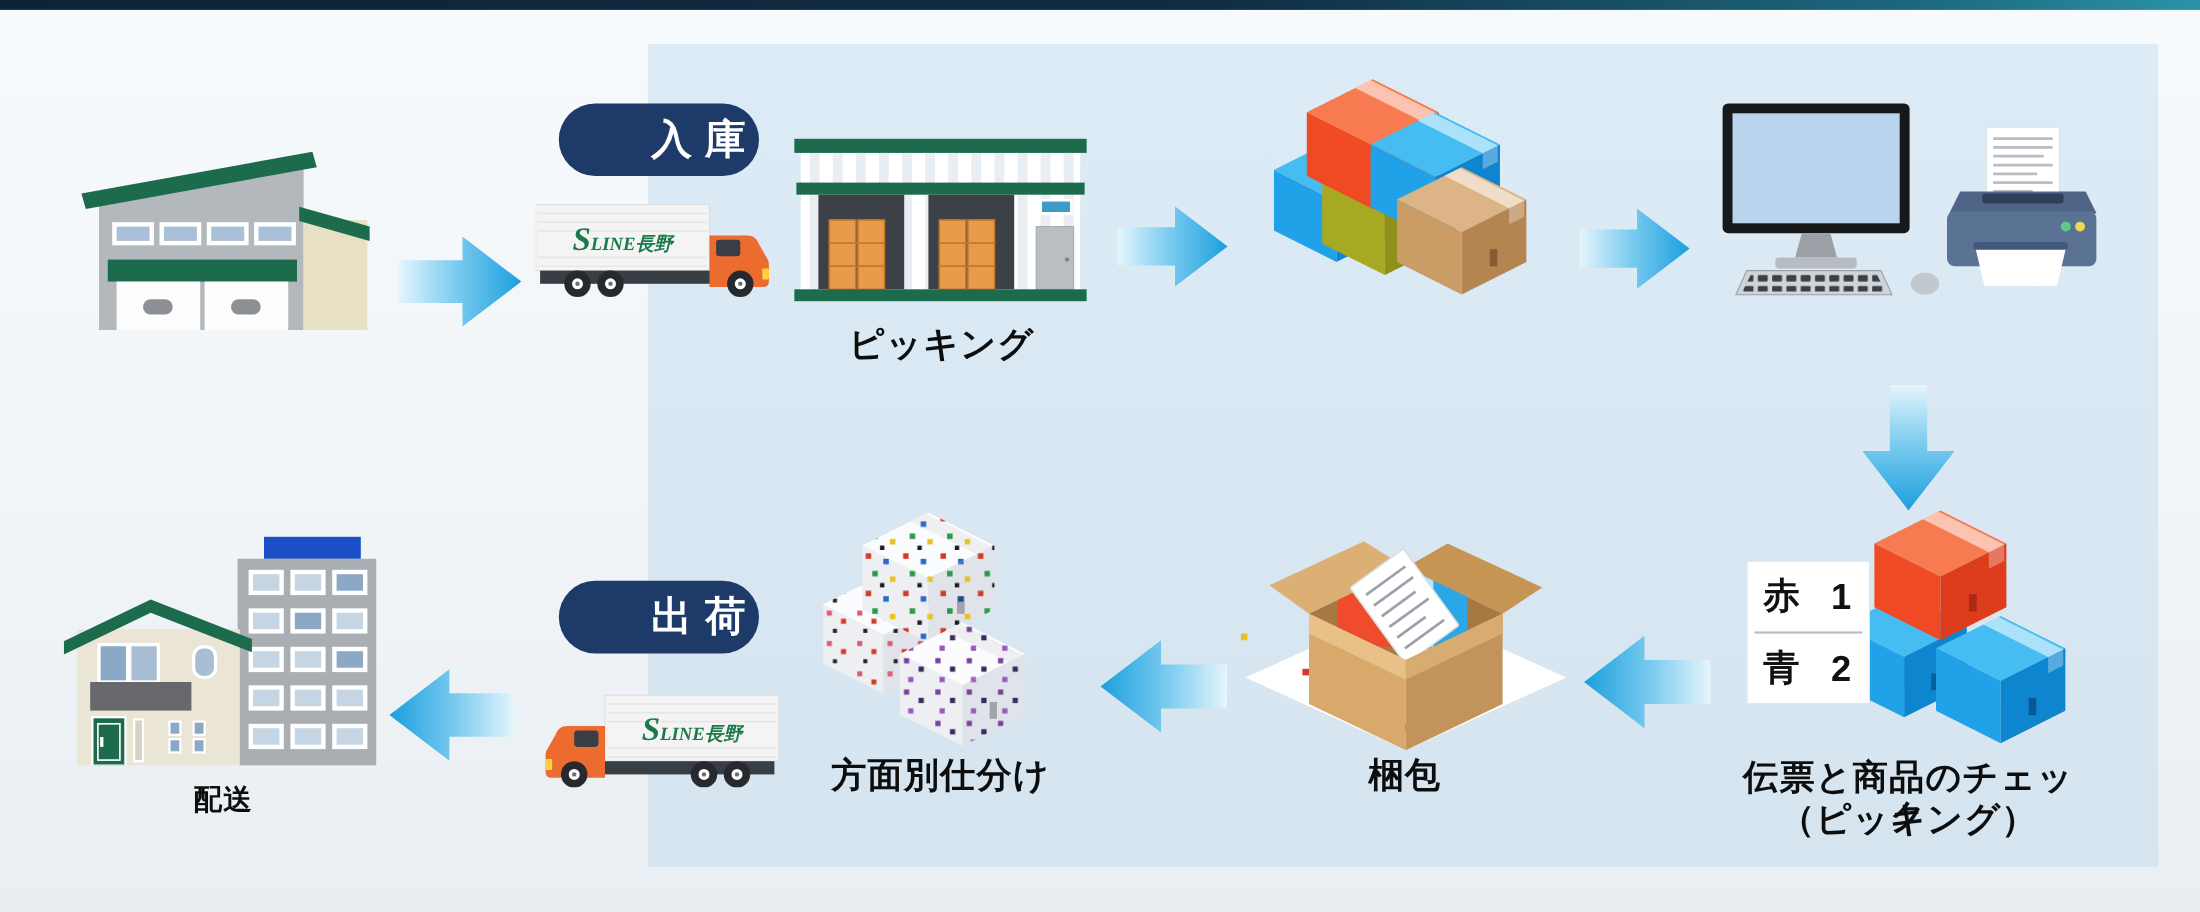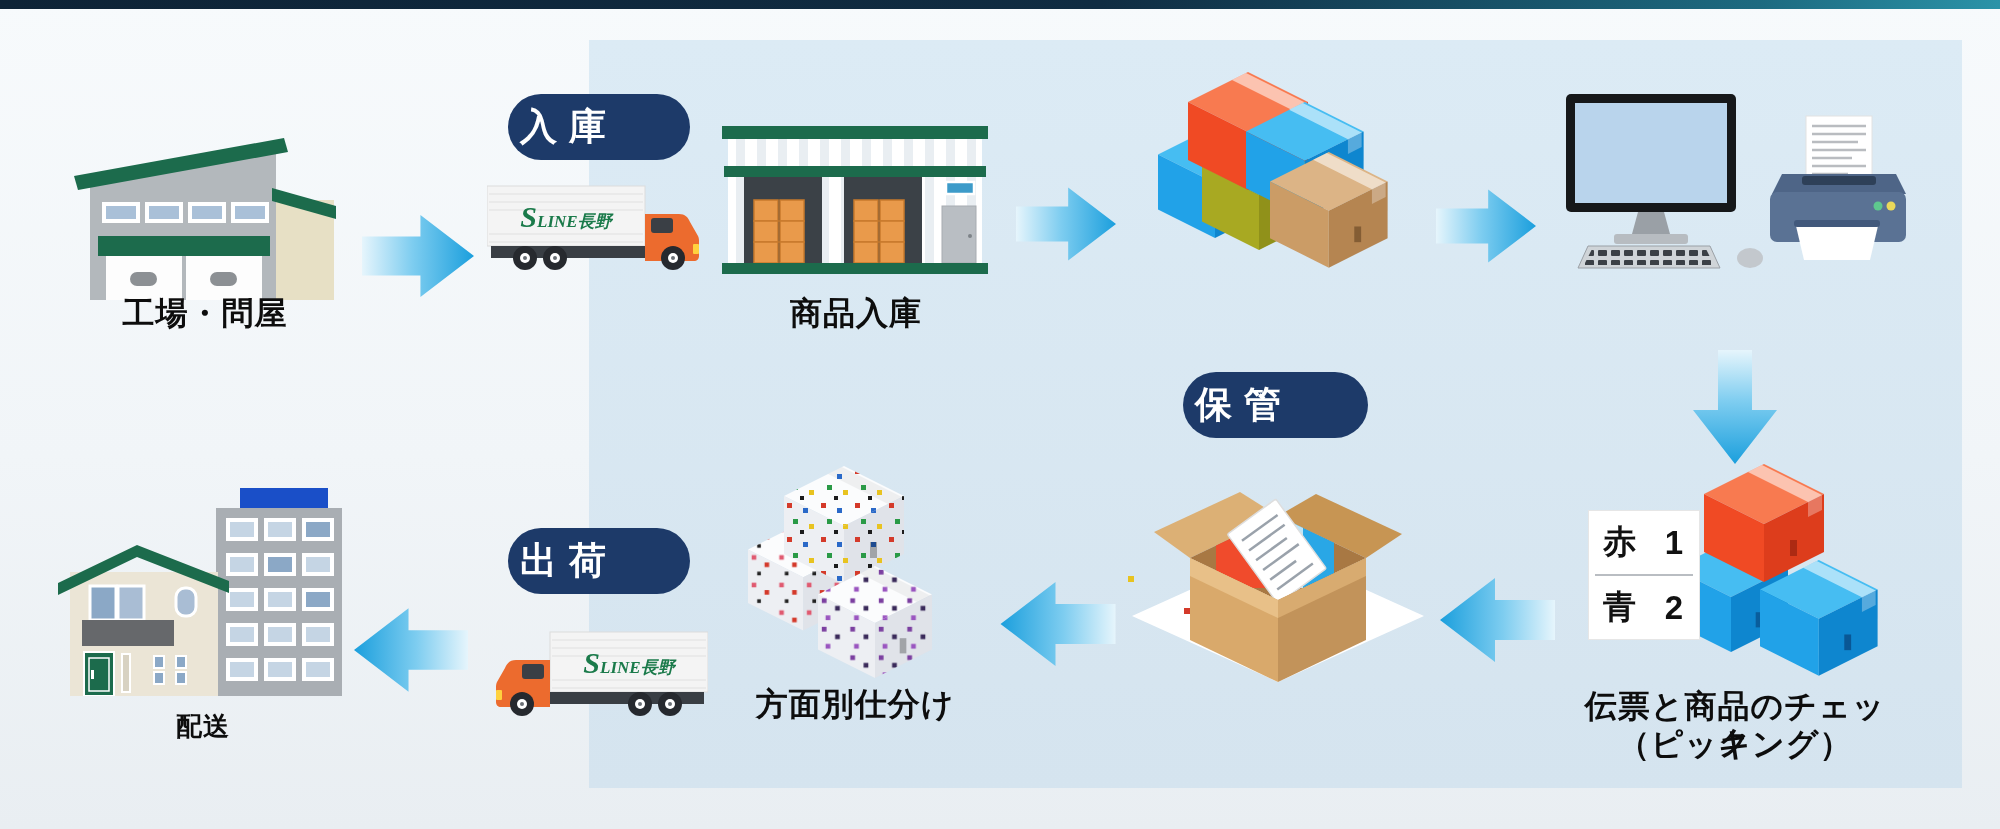--- a/index.html
+++ b/index.html
@@ -8,21 +8,21 @@
          background:linear-gradient(180deg,#f7fafc 0%,#f1f5f8 55%,#e9eef2 100%);}
   #topbar{position:absolute;left:0;top:0;width:2000px;height:9px;
           background:linear-gradient(90deg,#0e2336 0%,#102c42 55%,#1d6a80 88%,#2b93a8 100%);}
   #panel{position:absolute;left:589px;top:40px;width:1373px;height:748px;
          background:linear-gradient(180deg,#dcebf5 0%,#d5e4ef 100%);}
   .abs{position:absolute;}
   .label{position:absolute;text-align:center;font-weight:700;color:#0d0d0d;
          font-size:32px;letter-spacing:1px;line-height:1.12;}
   .badge{position:absolute;width:182px;height:66px;border-radius:34px;background:#1d3a69;
          color:#ffffff;font-weight:700;font-size:37px;letter-spacing:12px;padding-left:12px;
-         display:flex;align-items:center;justify-content:flex-start;box-sizing:border-box;}
+         display:flex;align-items:center;justify-content:flex-end;box-sizing:border-box;}
   .card{position:absolute;left:1588px;top:510px;width:110px;height:128px;background:#ffffff;
         border:1px solid #e6e6e6;display:flex;flex-direction:column;}
   .card-row{flex:1;display:flex;align-items:center;justify-content:space-between;
             padding:0 16px 0 14px;font-weight:700;font-size:33px;color:#111;}
   .card-div{height:2px;background:#b9bdc2;margin:0 6px;}
   svg{display:block;}
 </style>
 </head>
 <body>
 
@@ -88,21 +88,20 @@
     <rect x="36" y="92" width="34" height="17" fill="#a9c0d8" stroke="#ffffff" stroke-width="4"></rect>
     <rect x="79" y="92" width="34" height="17" fill="#a9c0d8" stroke="#ffffff" stroke-width="4"></rect>
     <rect x="122" y="92" width="34" height="17" fill="#a9c0d8" stroke="#ffffff" stroke-width="4"></rect>
     <rect x="165" y="92" width="34" height="17" fill="#a9c0d8" stroke="#ffffff" stroke-width="4"></rect>
     <rect x="30" y="124" width="172" height="20" fill="#1c6b4c"></rect>
     <rect x="38" y="144" width="76" height="44" fill="#fdfdfd"></rect>
     <rect x="118" y="144" width="76" height="44" fill="#fdfdfd"></rect>
     <rect x="62" y="160" width="27" height="14" rx="7" fill="#8c9094"></rect>
     <rect x="142" y="160" width="27" height="14" rx="7" fill="#8c9094"></rect>
   </svg>
-  <div class="label" style="left:55px;top:296px;width:300px">工場・問屋</div>
 
   <svg class="abs" style="left:362px;top:210px" width="112" height="92">
       <use href="#arrowR"></use>
     </svg>
 
   <div class="badge" style="left:508px;top:94px">
     <span>入庫</span>
   </div>
 
   <svg class="abs" style="left:487px;top:184px" width="220" height="86" viewBox="0 0 220 86">
@@ -164,21 +163,21 @@
       <rect x="132" y="95" width="24" height="21"></rect>
         <rect x="158" y="95" width="24" height="21"></rect>
       <rect x="132" y="116" width="24" height="21"></rect>
         <rect x="158" y="116" width="24" height="21"></rect>
     </g>
     <rect x="224" y="56" width="28" height="12" fill="#3d9bc9" stroke="#ffffff" stroke-width="2.5"></rect>
     <rect x="220" y="80" width="34" height="57" fill="#b9bec3" stroke="#a7acb1"></rect>
     <circle cx="248" cy="110" r="2" fill="#7e8388"></circle>
     <rect x="0" y="137" width="266" height="11" fill="#1c6b4c"></rect>
   </svg>
-  <div class="label" style="left:706px;top:296px;width:300px">商品入庫</div>
+  <div class="label" style="left:706px;top:296px;width:300px">ピッキング</div>
 
   <svg class="abs" style="left:1012px;top:184px" width="108" height="80">
       <use href="#arrowR"></use>
     </svg>
 
   <svg class="abs" style="left:1158px;top:68px" width="232" height="206" viewBox="0 0 232 206">
     <g transform="translate(0,58) scale(0.95)">
       <polygon points="0,30 60,0 120,30 60,60" fill="#46bdf2"></polygon>
       <polygon points="0,30 60,60 60,118 0,88" fill="#21a2e8"></polygon>
       <polygon points="60,60 120,30 120,88 60,118" fill="#0e86cf"></polygon>
@@ -245,23 +244,20 @@
       <circle cx="333" cy="118" r="4.5" fill="#ead95a"></circle>
       <polygon points="238,138 320,138 312,172 246,172" fill="#ffffff"></polygon>
       <rect x="236" y="132" width="86" height="7" rx="3" fill="#42597c"></rect>
     </g>
   </svg>
 
   <svg class="abs" style="left:1693px;top:350px" width="84" height="114">
       <use href="#arrowD"></use>
     </svg>
 
-  <div class="badge" style="left:1183px;top:372px;width:185px">
-    <span>保管</span>
-  </div>
 
   <svg class="abs" style="left:1672px;top:462px" width="218" height="215" viewBox="0 0 218 215">
     <g transform="translate(2,78) scale(0.95)">
       <polygon points="0,30 60,0 120,30 60,60" fill="#46bdf2"></polygon>
       <polygon points="0,30 60,60 60,118 0,88" fill="#21a2e8"></polygon>
       <polygon points="60,60 120,30 120,88 60,118" fill="#0e86cf"></polygon>
       <rect x="86" y="76" width="7" height="16" fill="rgba(0,0,40,.3)"></rect>
     </g>
     <g transform="translate(32,2)">
       <polygon points="0,30 60,0 120,30 60,60" fill="#f87a50"></polygon>
@@ -337,20 +333,21 @@
           <line x1="128" y1="100" x2="172" y2="100"></line>
         <line x1="128" y1="112" x2="160" y2="112"></line>
           <line x1="128" y1="124" x2="172" y2="124"></line>
       </g>
     </g>
     <polygon points="62,100 150,142 150,224 62,182" fill="#d9a96b"></polygon>
     <polygon points="150,142 238,100 238,182 150,224" fill="#c2935a"></polygon>
     <polygon points="62,100 150,142 150,160 62,118" fill="#e8c088"></polygon>
     <polygon points="150,142 238,100 238,118 150,160" fill="#d8ab70"></polygon>
   </svg>
+  <div class="label" style="left:1177px;top:687px;width:200px">梱包</div>
 
   <svg class="abs" style="left:1000px;top:578px" width="116" height="92">
       <use href="#arrowL"></use>
     </svg>
 
   <svg class="abs" style="left:748px;top:462px" width="210" height="218" viewBox="0 0 210 218">
     <g transform="translate(0,60) scale(0.92)">
       <polygon points="0,30 60,0 120,30 60,60" fill="#fbfcfd"></polygon>
       <polygon points="0,30 60,60 60,118 0,88" fill="#edeff3"></polygon>
       <polygon points="60,60 120,30 120,88 60,118" fill="#e0e3e9"></polygon>

